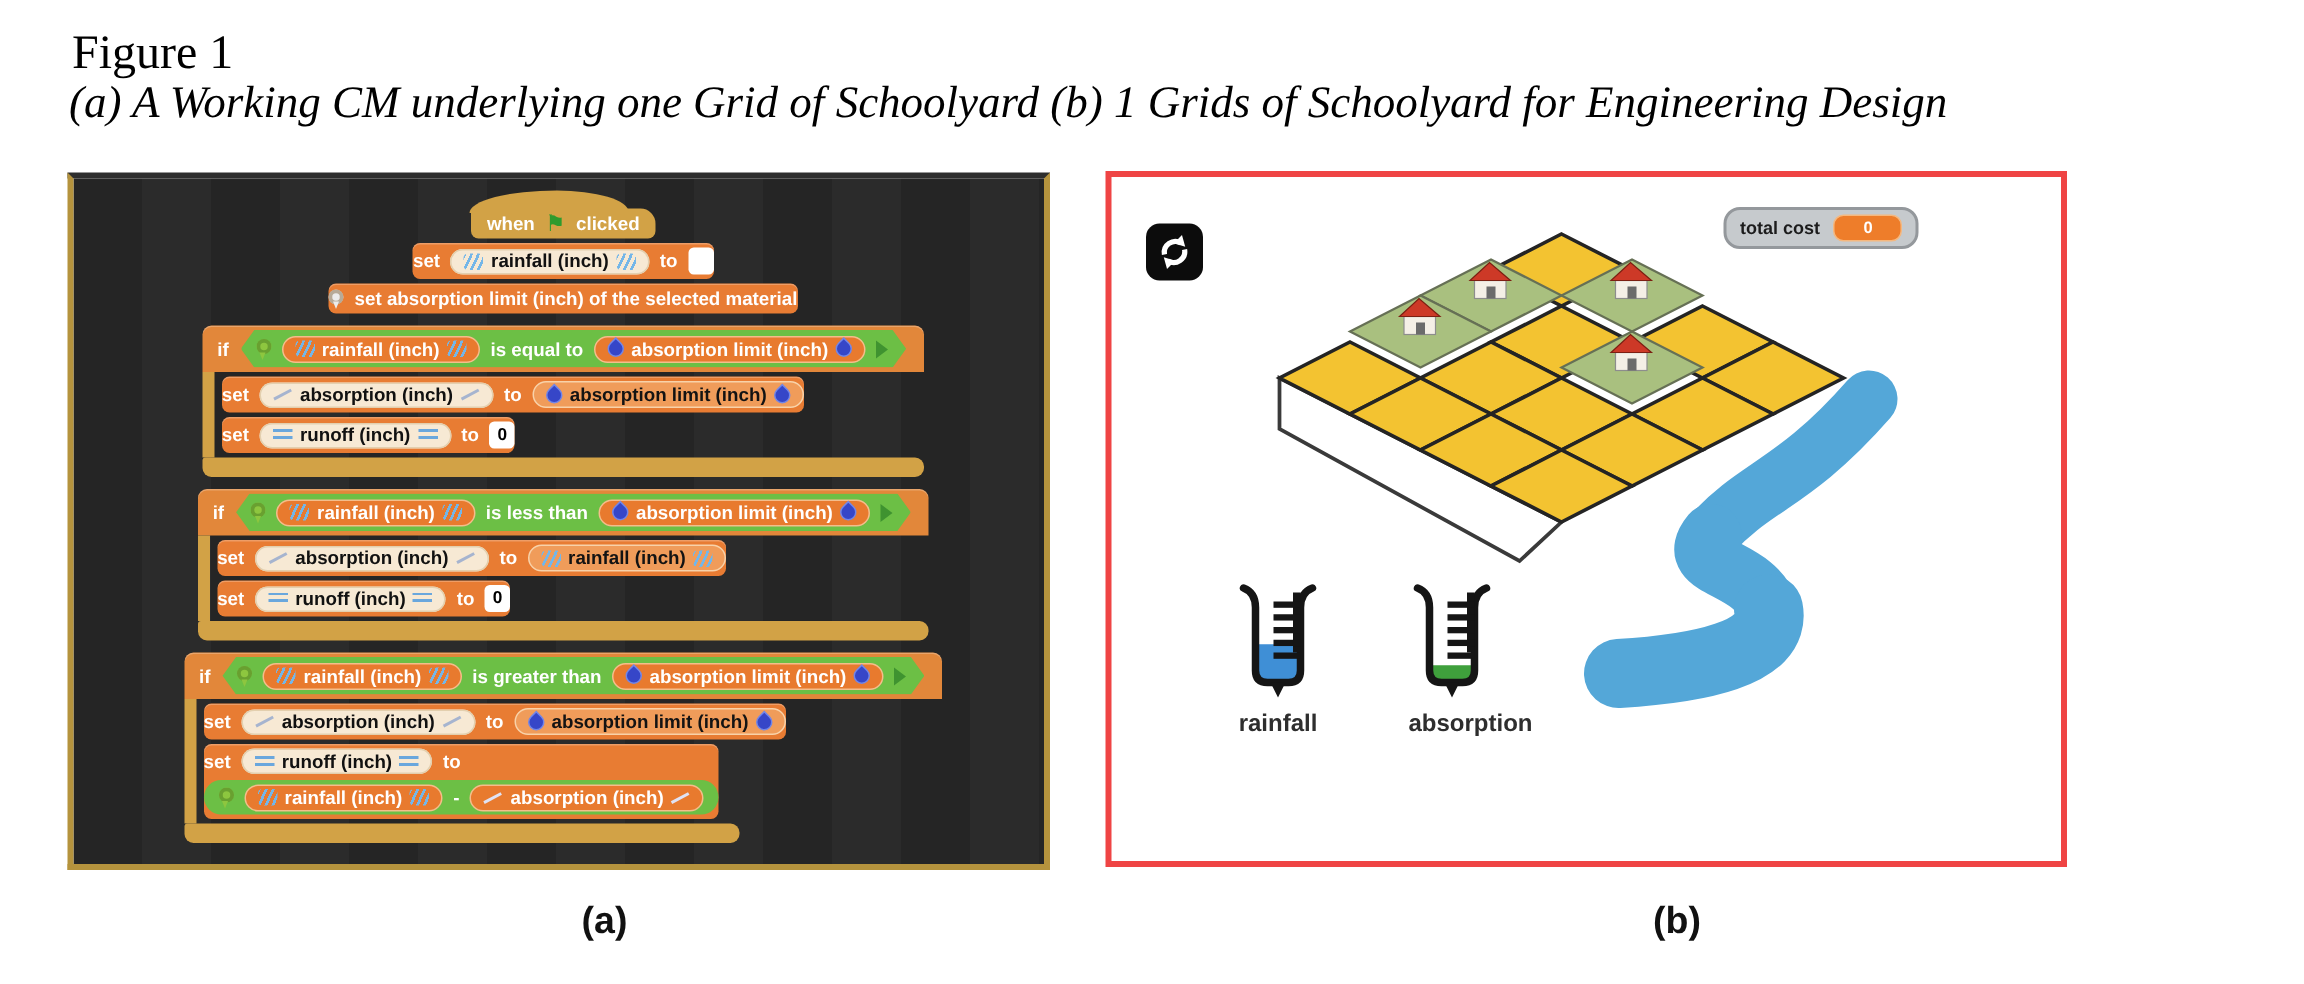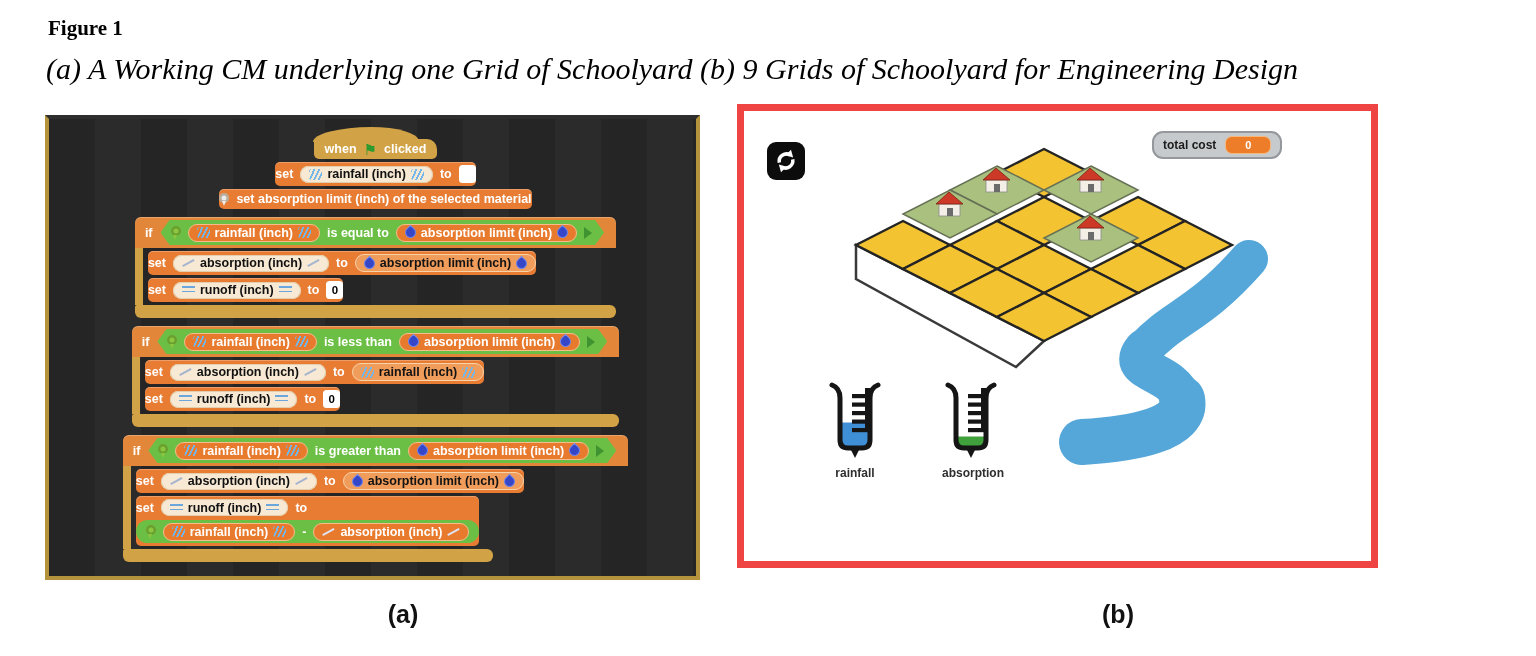--- a/index.html
+++ b/index.html
@@ -1,19 +1,19 @@
 <!DOCTYPE html>
 <html style="--orange: #e87c33; --gold: #d2a246; --green: #6cbf45; --cream: #f7e9d4; --reporter: #e87a2e; --cost: #ee7d2a; --tile-yellow: #f3c331; --tile-green: #a9c07f; --river-blue: #54a7d8;"><head>
 <meta charset="utf-8">
 <style>
   html,body{margin:0;padding:0;background:#fff;}
   .page{position:relative;width:1536px;height:656px;background:#fff;font-family:"Liberation Sans",sans-serif;overflow:hidden;}
 
   
-  .fig-title{position:absolute;left:48px;top:16px;font-family:"Liberation Serif",serif;font-weight:bold;font-size:21px;color:#000;}
+  .fig-title{position:absolute;left:48px;top:16px;font-family:"Liberation Serif",serif;font-weight:normal;font-size:32px;color:#000;}
   .fig-caption{position:absolute;left:46px;top:52px;width:1480px;font-family:"Liberation Serif",serif;font-style:italic;font-size:30px;color:#000;white-space:nowrap;}
   .sub-label{position:absolute;top:600px;font-size:25px;font-weight:bold;color:#111;transform:translateX(-50%);}
   #label-a{left:403px;} #label-b{left:1118px;}
 
   
   .panel-a{position:absolute;left:45px;top:115px;width:655px;height:465px;box-sizing:border-box;
     background:repeating-linear-gradient(90deg,#252525 0 46px,#2b2b2b 46px 92px);
     border:4px solid #b5933d;border-top-color:#2e2e2e;padding:5px 0 0 6px;overflow:hidden;}
   .scripts{display:flex;flex-direction:column;align-items:center;gap:3px;}
   .blocktxt{color:#fff;font-weight:bold;font-size:12.5px;white-space:nowrap;}
@@ -43,37 +43,37 @@
   .pin.white::before{background:#ececec;box-shadow:inset 0 0 0 2.5px rgba(120,90,50,.45);}
   .pin.white::after{border-top-color:#ececec;}
   .ic-rain{display:inline-block;width:13px;height:11px;border-radius:3px;background:repeating-linear-gradient(115deg,#74b6e8 0 1.8px,rgba(0,0,0,0) 1.8px 4.2px);flex:none;}
   .ic-abs{display:inline-block;width:13px;height:9px;position:relative;flex:none;}
   .ic-abs::before{content:"";position:absolute;left:0;top:3.5px;width:13px;height:2.4px;background:#dfe2f4;transform:rotate(-28deg);}
   .vpill .ic-abs::before{background:#a6b4cf;}
   .ic-run{display:inline-block;width:13px;height:8px;background:repeating-linear-gradient(180deg,#6aa7dd 0 1.8px,rgba(0,0,0,0) 1.8px 4.6px);flex:none;}
   .drop{display:inline-block;width:9px;height:9px;background:#3646c8;border:1px solid #7286e8;border-radius:0 50% 50% 50%;transform:rotate(45deg);flex:none;}
 
   
-  .panel-b{position:absolute;left:737px;top:104px;width:641px;height:464px;box-sizing:border-box;background:#fff;border:7px solid #ef4444;}
+  .panel-b{position:absolute;left:737px;top:114px;width:641px;height:464px;box-sizing:border-box;background:#fff;border:4px solid #ef4444;}
   .reset-btn{position:absolute;left:23px;top:31px;width:38px;height:38px;background:#0c0c0c;border-radius:9px;display:flex;align-items:center;justify-content:center;}
   .watcher{position:absolute;left:408px;top:20px;display:flex;align-items:center;gap:9px;background:#c6cacd;border:2px solid #94989c;border-radius:11px;padding:3px 9px;}
   .watcher-label{font-size:12px;font-weight:bold;color:#1c1c1c;}
   .watcher-value{background:var(--cost);border:1px solid #f5b87f;border-radius:7px;color:#fff;font-weight:bold;font-size:11px;min-width:44px;height:16px;display:flex;align-items:center;justify-content:center;}
   .gridsvg{position:absolute;left:0;top:0;}
   .beaker{position:absolute;width:58px;text-align:center;}
   #beaker-0{left:82px;top:270px;} #beaker-1{left:198px;top:270px;} #beaker-2{left:395px;top:270px;}
-  .b-label{font-size:12px;font-weight:bold;color:#2e2e2e;margin-top:1px;}
+  .b-label{font-size:16px;font-weight:bold;color:#2e2e2e;margin-top:1px;}
 </style>
 </head>
 <body>
 
 <div class="page">
 
   <div class="fig-title">Figure 1</div>
-  <div class="fig-caption">(a) A Working CM underlying one Grid of Schoolyard (b) 9 Grids of Schoolyard for Engineering Design</div>
+  <div class="fig-caption">(a) A Working CM underlying one Grid of Schoolyard (b) 1 Grids of Schoolyard for Engineering Design</div>
 
   <div class="panel-a">
     <div class="scripts">
 
       <div class="hat">
         <span class="blocktxt">when</span>
         <span class="flag">⚑</span>
         <span class="blocktxt">clicked</span>
       </div>
 

